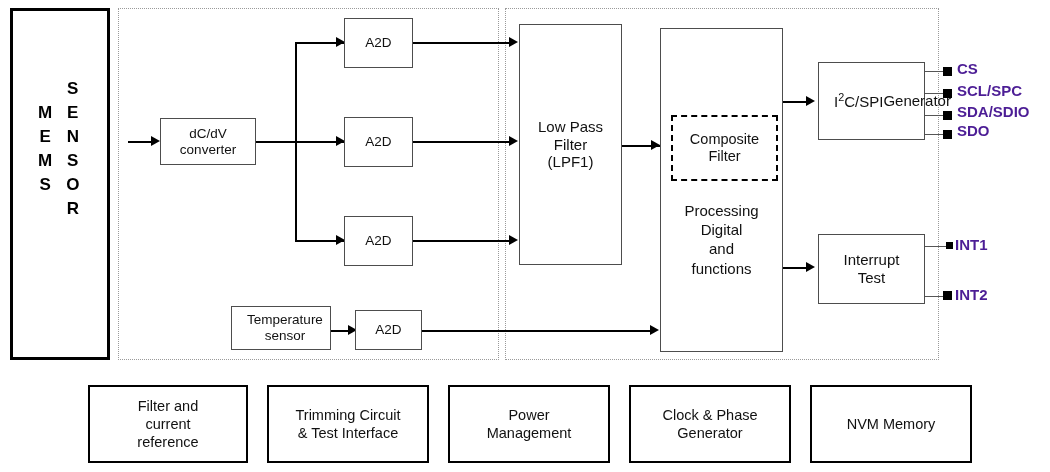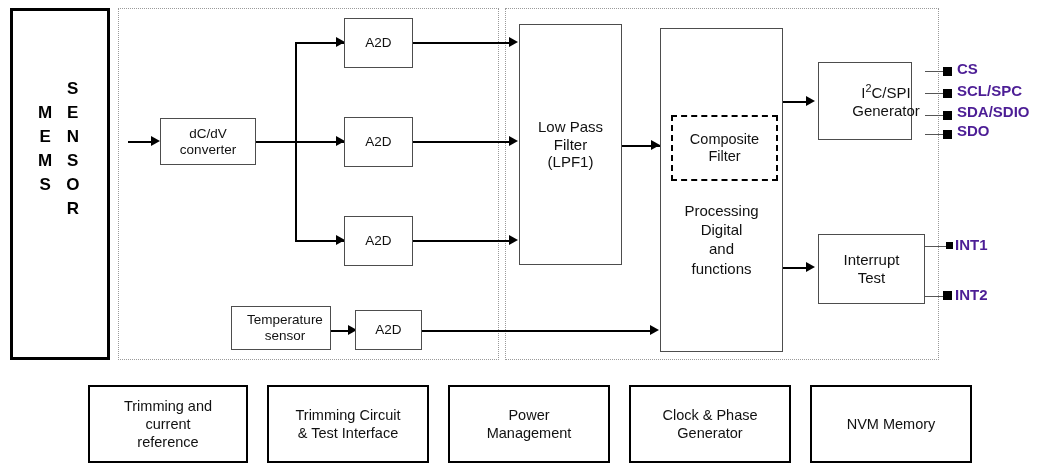--- a/index.html
+++ b/index.html
@@ -206,21 +206,21 @@
       <div>functions</div>
     </div>
   </div>
 
   <div class="abs h-wire" style="left:783px;top:101px;width:28px;"></div>
   <div class="arrow-r" style="left:806px;top:96px;"></div>
 
   <div class="abs h-wire" style="left:783px;top:267px;width:28px;"></div>
   <div class="arrow-r" style="left:806px;top:262px;"></div>
 
-  <div class="abs block" style="left:818px;top:62px;width:94px;height:78px;flex-direction:column;font-size:15px;padding-left:42px;">
+  <div class="abs block" style="left:818px;top:62px;width:107px;height:78px;flex-direction:row;font-size:15px;padding-left:42px;">
     <div>
       <span>I</span><span class="sup">2</span><span>C/SPI</span>
     </div>
     <div>Generator</div>
   </div>
 
   <div class="abs h-wire thin" style="left:925px;top:71px;width:20px;"></div>
   <div class="abs h-wire thin" style="left:925px;top:93px;width:20px;"></div>
   <div class="abs h-wire thin" style="left:925px;top:115px;width:20px;"></div>
   <div class="abs h-wire thin" style="left:925px;top:134px;width:20px;"></div>
@@ -245,21 +245,21 @@
 
   <div class="pin" style="left:946px;top:242px;width:7px;height:7px;"></div>
   <div class="pin" style="left:943px;top:291px;"></div>
 
   <div class="pinlabel" style="left:955px;top:236px;">INT1</div>
   <div class="pinlabel" style="left:955px;top:286px;">INT2</div>
 
   <div class="supportrow">
     <div class="support s0">
       <div>
-        <div>Trimming and</div>
+        <div>Filter and</div>
         <div>current</div>
         <div>reference</div>
       </div>
     </div>
     <div class="support s1">
       <div>
         <div>Trimming Circuit</div>
         <div>&amp; Test Interface</div>
       </div>
     </div>

